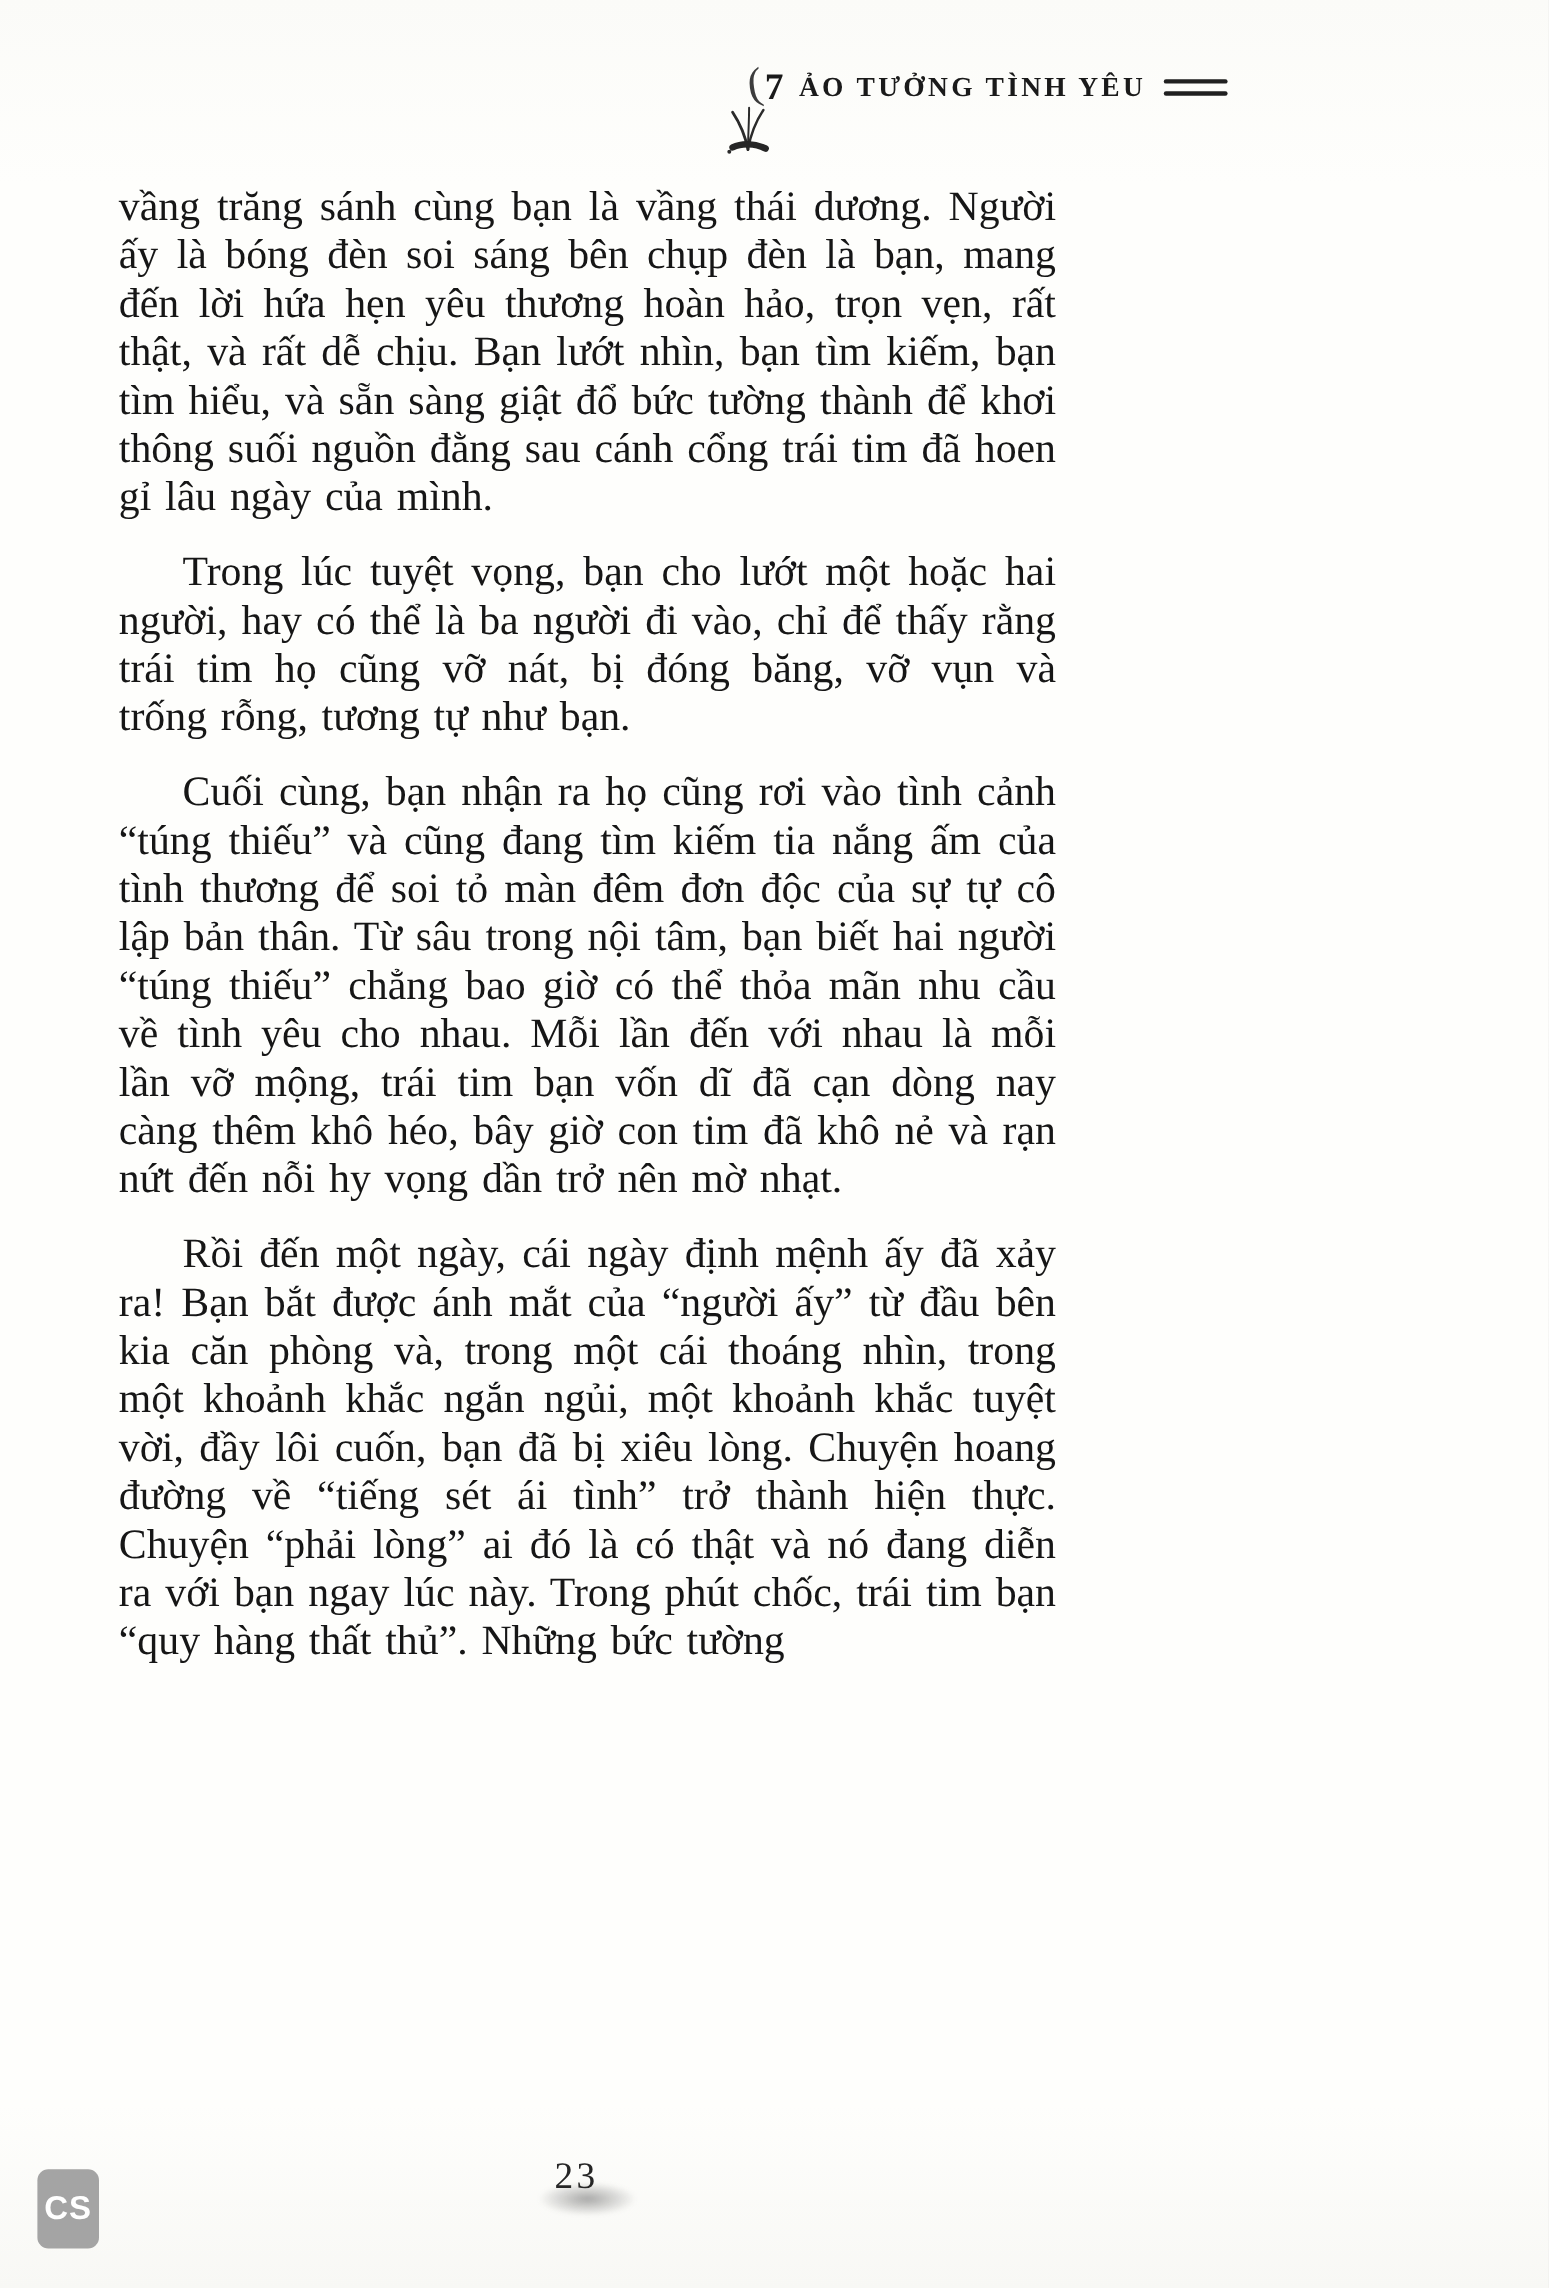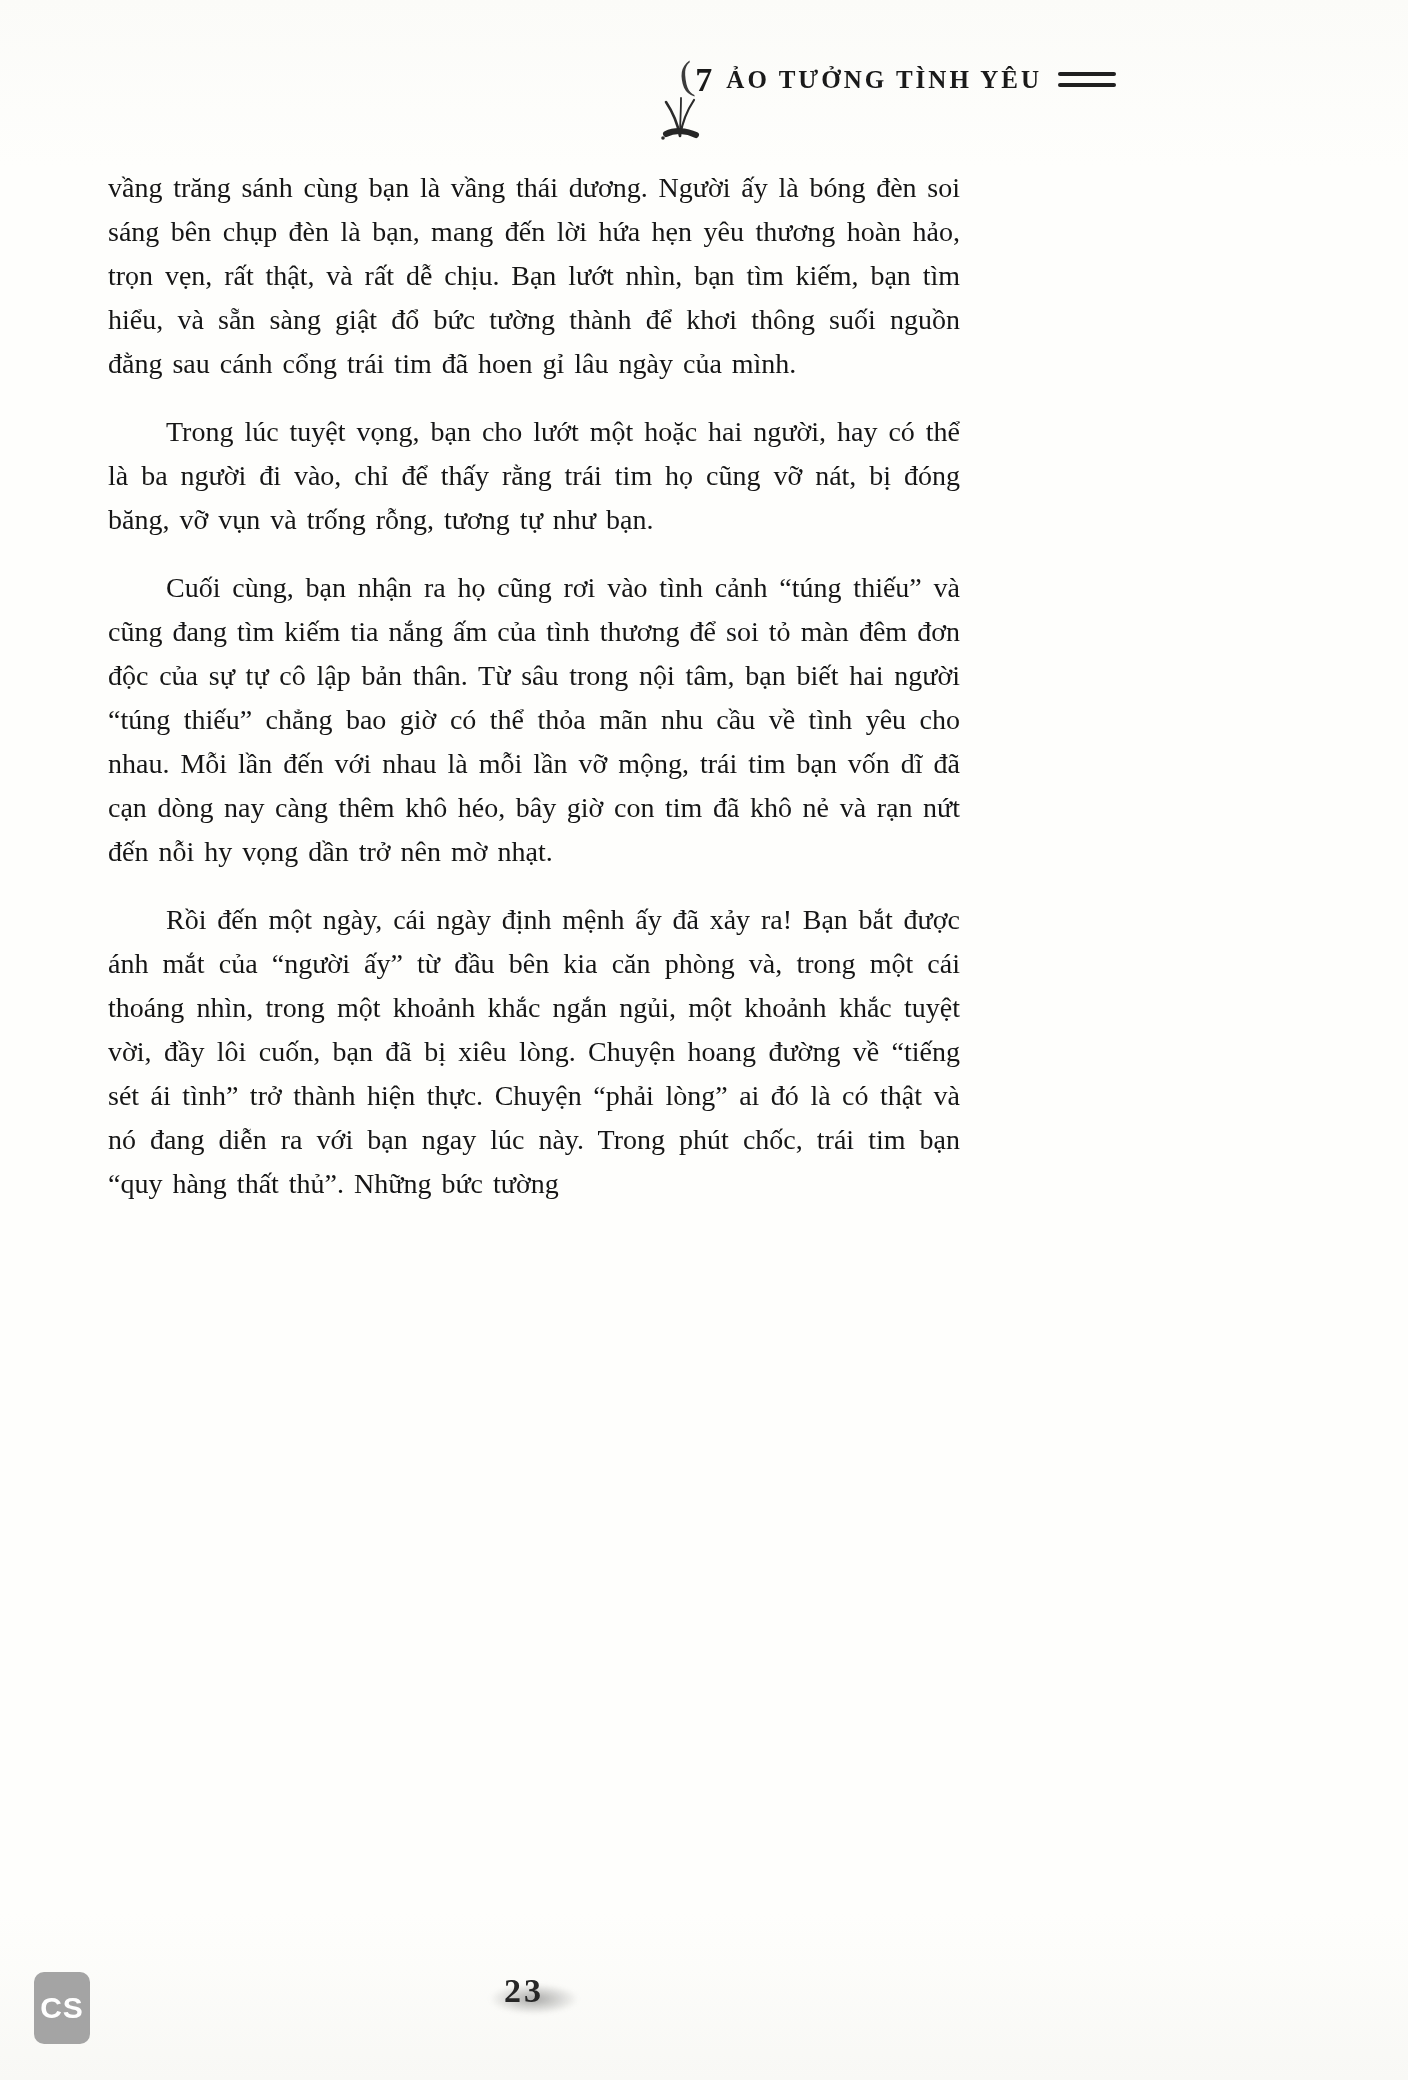--- a/index.html
+++ b/index.html
@@ -67,21 +67,21 @@
     width: 64px;
     height: 60px;
   }
 
   
   .body-text {
     position: absolute;
     top: 166px;
     left: 108px;
     width: 852px;
-    font-size: 28px;
+    font-size: 38px;
     line-height: 44px;
     text-align: justify;
     word-spacing: 3px;
     color: #161616;
   }
   .body-text p {
     margin: 0 0 24px 0;
     text-indent: 58px;
   }
   .body-text p.no-indent { text-indent: 0; }
@@ -95,25 +95,24 @@
     height: 30px;
     background: radial-gradient(ellipse at 50% 50%, rgba(70,70,70,0.45), rgba(70,70,70,0) 72%);
     filter: blur(2px);
     pointer-events: none;
   }
   .page-number {
     position: absolute;
     left: 504px;
     top: 1960px;
     font-size: 34px;
-    font-weight: 700;
+    font-weight: 400;
     letter-spacing: 3px;
     color: #262626;
     z-index: 3;
-    margin-top: 12px;
   }
   .watermark {
     position: absolute;
     left: 34px;
     top: 1972px;
     display: flex;
     align-items: center;
     gap: 18px;
     font-family: "Liberation Sans", sans-serif;
     z-index: 2;

